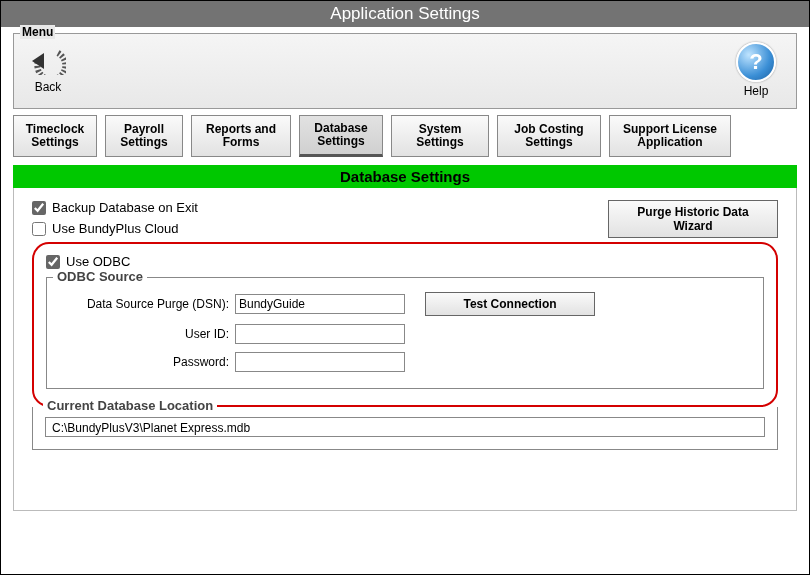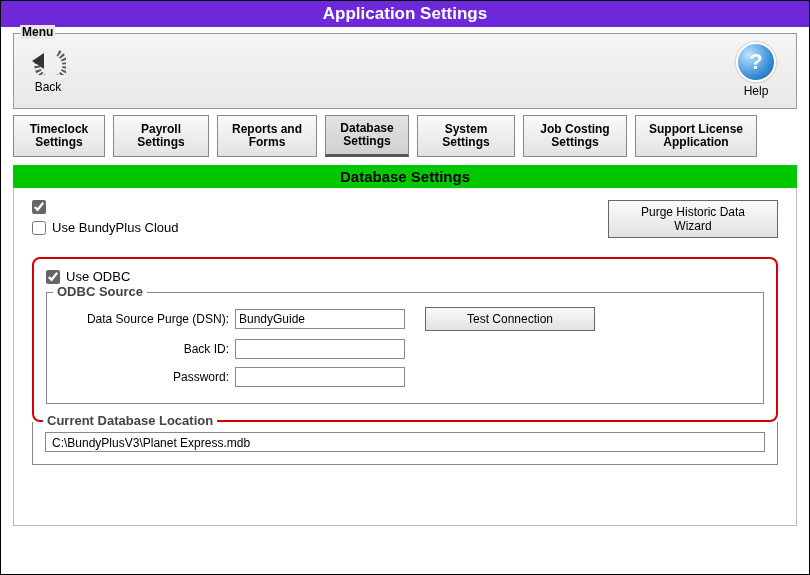--- a/index.html
+++ b/index.html
@@ -1,36 +1,36 @@
 <!DOCTYPE html>
 <html><head>
 <meta charset="utf-8">
 <style>
 * { box-sizing: border-box; margin: 0; padding: 0; font-family: Arial, sans-serif; }
 body { background: #fff; width: 810px; height: 575px; overflow: hidden; border: 1px solid #000; }
-.title-bar { background: #6d28d9; color: #fff; text-align: center; font-weight: bold; font-size: 17px; padding: 4px 12px; height: 26px; line-height: 18px; }
+.title-bar { background: #737373; color: #fff; text-align: center; font-weight: normal; font-size: 17px; padding: 4px 12px; height: 26px; line-height: 18px; }
 .menu-box { margin: 6px 12px; border: 1px solid #999; padding: 8px 12px 10px 8px; position: relative; background: linear-gradient(#f5f5f5,#e8e8e8); }
 .menu-box .legend { position: absolute; top: -9px; left: 6px; background: #e8e8e8; font-size: 12px; font-weight: bold; padding: 0 2px; }
 .menu-row { display: flex; justify-content: space-between; align-items: center; padding: 0 8px; }
 .menu-item { text-align: center; cursor: pointer; }
 .menu-item .lbl { font-size: 12px; margin-top: 2px; }
 .back-icon { width: 36px; height: 30px; display: flex; align-items: center; justify-content: center; margin: 0 auto 4px auto; }
 .help-icon { width: 40px; height: 40px; border-radius: 50%; background: radial-gradient(circle at 30% 30%, #bfe4ff, #3b8fd6 60%, #1b5fa0); display: flex; align-items: center; justify-content: center; color: #fff; font-weight: bold; font-size: 22px; margin: 0 auto 2px auto; border: 2px solid #fff; box-shadow: 0 0 2px #888; }
 .tab-row { display: flex; gap: 8px; margin: 4px 12px 0 12px; }
 .tab-btn { flex: none; background: linear-gradient(#fafafa,#e2e2e2); border: 1px solid #888; padding: 6px 10px; font-size: 12px; font-weight: bold; text-align: center; cursor: pointer; min-height: 36px; display:flex; align-items:center; justify-content:center; line-height: 1.1; }
-.tab-btn.s1{width:92px}.tab-btn.s2{width:96px}.tab-btn.s3{width:100px}.tab-btn.s4{width:84px}.tab-btn.s5{width:98px}.tab-btn.s6{width:104px}.tab-btn.s7{width:122px}
+.tab-btn.s1{width:84px}.tab-btn.s2{width:78px}.tab-btn.s3{width:100px}.tab-btn.s4{width:84px}.tab-btn.s5{width:98px}.tab-btn.s6{width:104px}.tab-btn.s7{width:122px}
 .tab-btn.active { background: linear-gradient(#e2e2e2,#d0d0d0); border-bottom: 3px solid #555; }
 .section-bar { background: #00c800; color: #000; text-align: center; font-weight: bold; font-size: 15px; padding: 3px 0; margin: 8px 12px 0 12px; }
 .content { margin: 0 12px; border: 1px solid #bbb; border-top: none; padding: 12px 18px 60px 18px; }
 .row { display: flex; align-items: center; margin-bottom: 6px; font-size: 13px; }
 .row label { cursor: default; }
 input[type=checkbox] { width: 14px; height: 14px; margin-right: 6px; accent-color: #666; }
-.btn { background: linear-gradient(#fafafa,#e2e2e2); border: 1px solid #666; padding: 4px 14px; font-size: 12px; font-weight: normal; cursor: pointer; }
+.btn { background: linear-gradient(#fafafa,#e2e2e2); border: 1px solid #666; padding: 4px 14px; font-size: 12px; font-weight: bold; cursor: pointer; }
 .btn.wide { width: 170px; text-align: center; }
-.highlight-box { border: 2px solid #d40000; border-radius: 8px; padding: 10px 12px 16px 12px; margin-top: 16px; }
+.highlight-box { border: 2px solid #d40000; border-radius: 17px; padding: 10px 12px 16px 12px; margin-top: 0; }
 .fieldset { border: 1px solid #888; padding: 14px 12px 16px 12px; margin-top: 8px; position: relative; }
 .fieldset .legend { position: absolute; top: -9px; left: 6px; background: #fff; font-size: 13px; font-weight: bold; padding: 0 4px; color: #444; }
 .form-row { display: flex; align-items: center; margin-bottom: 8px; }
 .form-row .flabel { width: 170px; text-align: right; font-size: 12px; margin-right: 6px; }
 .form-row input[type=text], .form-row input[type=password] { width: 170px; height: 20px; border: 1px solid #888; font-size: 12px; padding: 1px 3px; }
 .db-loc { border: 1px solid #888; margin-top: 0; position: relative; padding: 10px 12px 12px 12px; }
 .db-loc .legend { position: absolute; top: -9px; left: 10px; background: #fff; font-size: 13px; font-weight: bold; padding: 0 4px; color: #444; }
 .db-path { border: 1px solid #888; padding: 2px 6px; font-size: 12px; background: #fff; height: 20px; line-height: 16px; }
 .top-options { display: flex; align-items: flex-start; }
 .left-opts { flex: 1; }
@@ -88,20 +88,21 @@
 
 <div class="section-bar">
   <span>Database Settings</span>
 </div>
 
 <div class="content">
   <div class="top-options">
     <div class="left-opts">
       <div class="row">
         <input type="checkbox" checked="" style="">
+        <label>Backup Database on Exit</label>
       </div>
       <div class="row">
         <input type="checkbox" style="">
         <label>Use BundyPlus Cloud</label>
       </div>
     </div>
     <div class="right-opts">
       <button class="btn wide">Purge Historic Data Wizard</button>
     </div>
   </div>
@@ -113,21 +114,21 @@
     </div>
     <div class="fieldset">
       <span class="legend">ODBC Source</span>
       <div class="form-row">
         <span class="flabel">Data Source Purge (DSN):</span>
         <input type="text" value="BundyGuide" style="">
         <div style="width:20px"></div>
         <button class="btn" style="width:170px">Test Connection</button>
       </div>
       <div class="form-row">
-        <span class="flabel">Back ID:</span>
+        <span class="flabel">User ID:</span>
         <input type="text" value="" style="">
       </div>
       <div class="form-row" style="margin-bottom:0">
         <span class="flabel">Password:</span>
         <input type="password" value="" style="">
       </div>
     </div>
   </div>
 
   <div class="db-loc" style="margin-top:0;border-top:none">

